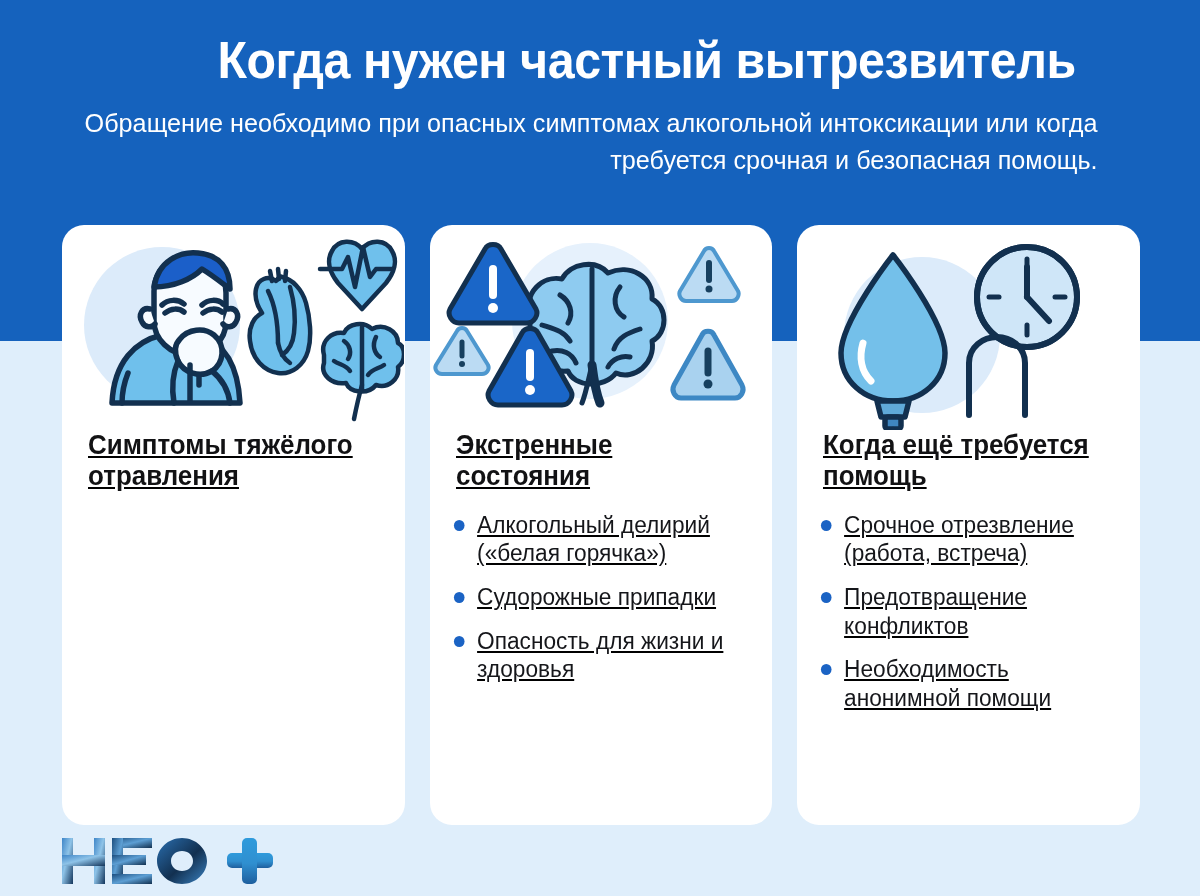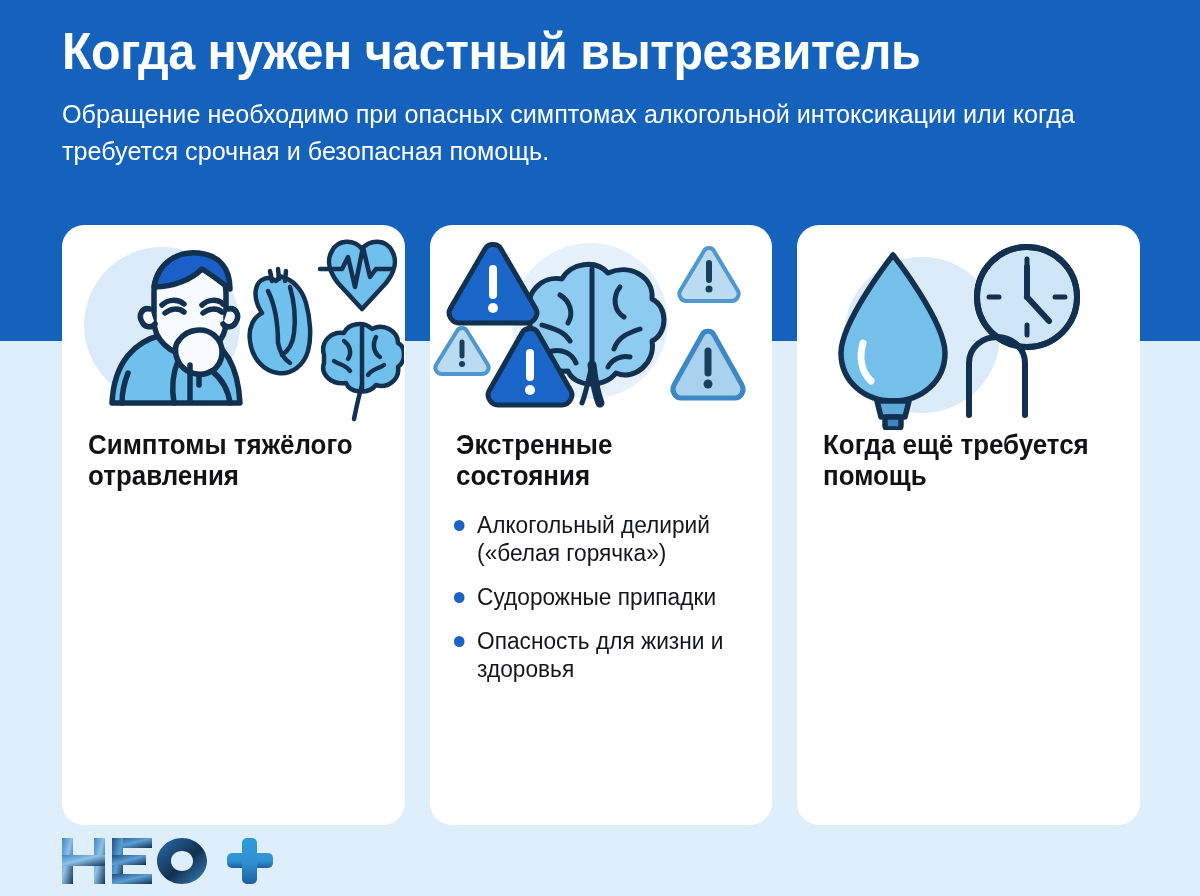--- a/index.html
+++ b/index.html
@@ -14,21 +14,21 @@
     width:1200px; height:896px;
     background:#dfeefb;
   }
   
   .header-band {
     position:absolute; left:0; top:0;
     width:1200px; height:341px;
     background:#1562bd;
   }
   .header-inner {
-    position:absolute; left:62px; top:24px; width:1090px;
+    position:absolute; left:62px; top:33px; width:1090px;text-align:right;
   }
   .title {
     font-size:52px;
     font-weight:bold;
     color:#ffffff;
     letter-spacing:-0.5px;
     line-height:1.06;
     transform:scaleX(0.93);
     transform-origin:left center;
     white-space:nowrap;
@@ -41,20 +41,21 @@
     transform:scaleX(0.95);
     transform-origin:left top;
     max-width:1110px;
   }
   
   .cards {
     position:absolute; left:62px; top:225px;
     width:1078px; height:600px;
     display:flex;
     gap:25px;
+    text-decoration:underline;
   }
   .card {
     flex:1 1 0;
     background:#ffffff;
     border-radius:22px;
     padding:0;
     position:relative;
     overflow:hidden;
   }
   .card-art {
@@ -244,20 +245,25 @@
             <path d="M230 72 L230 42" stroke-width="6"></path>
             <path d="M230 72 L252 96" stroke-width="6"></path>
           </g>
 
           <g stroke="#12304f" stroke-width="6" stroke-linecap="round" stroke-linejoin="round" fill="none">
             <path d="M172 190 L172 138 C172 122 186 112 200 112 C214 112 228 122 228 138 L228 190"></path>
           </g>
         </svg>
       </div>
       <div class="card-title">Когда ещё требуется помощь</div>
+      <ul class="bullets">
+        <li>Срочное отрезвление (работа, встреча)</li>
+        <li>Предотвращение конфликтов</li>
+        <li>Необходимость анонимной помощи</li>
+      </ul>
     </div>
 
   </div>
 
   <div class="logo">
     <svg width="230" height="50" viewBox="0 0 230 50" xmlns="http://www.w3.org/2000/svg">
       <defs>
         <linearGradient id="gH" x1="0" y1="0" x2="1" y2="1">
           <stop offset="0%" stop-color="#3f86c8"></stop>
           <stop offset="45%" stop-color="#8ec3e8"></stop>

